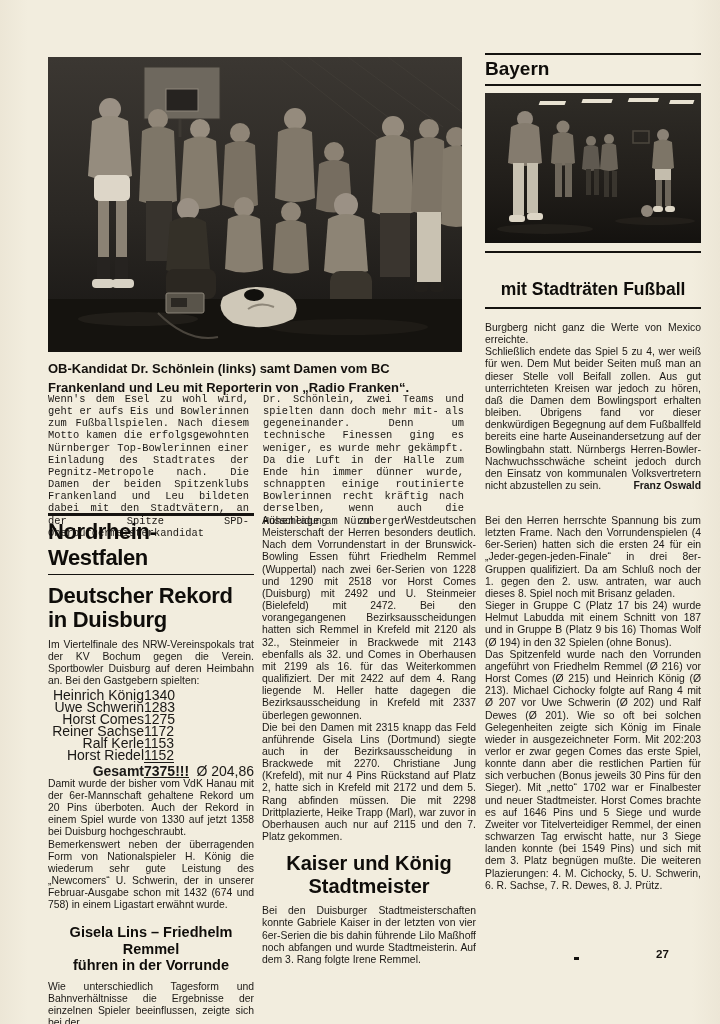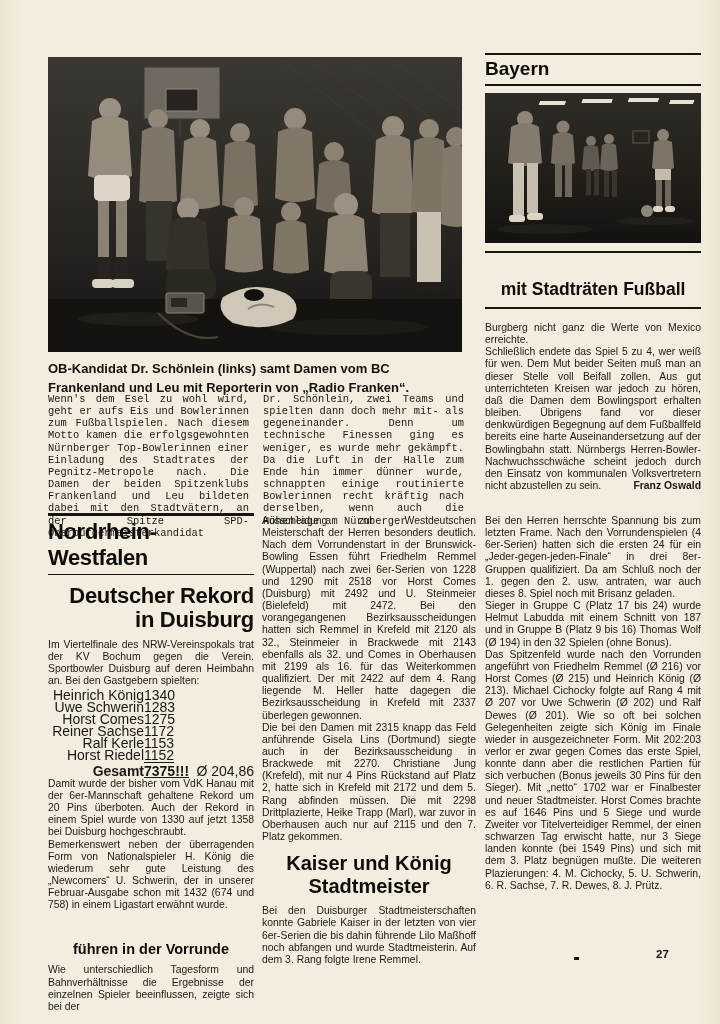--- a/index.html
+++ b/index.html
@@ -38,21 +38,21 @@
     margin:7px 0 8px 0;color:#0f0d0a;}
   .sidebar .bodywrap{margin-top:13px;}
   .author{text-align:right;font-size:10.4px;line-height:12.15px;margin-top:-12.15px;font-weight:bold;}
 
   
   .col-a{position:absolute;left:48px;top:513px;width:206px;}
   .col-b{position:absolute;left:262px;top:515px;width:214px;}
   .col-c{position:absolute;left:485px;top:515px;width:216px;}
 
   .nrw-head{font-size:22px;font-weight:bold;letter-spacing:-0.4px;margin:3px 0 3px 0;color:#0f0d0a;}
-  h2.art{font-size:22px;line-height:24px;font-weight:bold;text-align:right;
+  h2.art{font-size:22px;line-height:24px;font-weight:bold;text-align:left;
     margin:9px 0 7px 0;color:#0f0d0a;letter-spacing:-0.3px;}
   h3.art{font-size:14.5px;line-height:16.5px;font-weight:bold;text-align:center;
     margin:13px 0 7px 0;color:#0f0d0a;}
   h4.art{font-size:20px;line-height:23px;font-weight:bold;text-align:center;
     margin:9px 0 7px 0;color:#0f0d0a;}
 
   .score-table{margin-top:1px;}
   .score-row{display:flex;font-size:14px;line-height:12.15px;text-align:right;}
   .score-row .p-name{width:96px;flex:0 0 auto;}
   .score-row .p-score{flex:0 0 auto;}
@@ -310,21 +310,21 @@
         <span class="p-name">Gesamt</span>
         <span class="p-score u">7375!!!</span>
         <span class="avg">Ø 204,86</span>
       </div>
     </div>
 
     <p class="body mt">Damit wurde der bisher vom VdK Hanau mit der 6er-Mannschaft gehaltene Rekord um 20 Pins überboten. Auch der Rekord in einem Spiel wurde von 1330 auf jetzt 1358 bei Duisburg hochgeschraubt.</p>
     <p class="body">Bemerkenswert neben der überragenden Form von Nationalspieler H. König die wiederum sehr gute Leistung des „Newcomers“ U. Schwerin, der in unserer Februar-Ausgabe schon mit 1432 (674 und 758) in einem Ligastart erwähnt wurde.</p>
 
     <h3 class="art">
-      <br>
+      <span>Gisela Lins – Friedhelm Remmel</span><br>
       <span>führen in der Vorrunde</span>
     </h3>
 
     <p class="body">Wie unterschiedlich Tagesform und Bahnverhältnisse die Ergebnisse der einzelnen Spieler beeinflussen, zeigte sich bei der</p>
   </div>
 
   <div class="col-b">
     <p class="body">Ausscheidung zur Westdeutschen Meisterschaft der Herren besonders deutlich. Nach dem Vorrundenstart in der Brunswick-Bowling Essen führt Friedhelm Remmel (Wuppertal) nach zwei 6er-Serien von 1228 und 1290 mit 2518 vor Horst Comes (Duisburg) mit 2492 und U. Steinmeier (Bielefeld) mit 2472. Bei den vorangegangenen Bezirksausscheidungen hatten sich Remmel in Krefeld mit 2120 als 32., Steinmeier in Brackwede mit 2143 ebenfalls als 32. und Comes in Oberhausen mit 2199 als 16. für das Weiterkommen qualifiziert. Der mit 2422 auf dem 4. Rang liegende M. Heller hatte dagegen die Bezirksausscheidung in Krefeld mit 2337 überlegen gewonnen.</p>
     <p class="body">Die bei den Damen mit 2315 knapp das Feld anführende Gisela Lins (Dortmund) siegte auch in der Bezirksausscheidung in Brackwede mit 2270. Christiane Jung (Krefeld), mit nur 4 Pins Rückstand auf Platz 2, hatte sich in Krefeld mit 2172 und dem 5. Rang abfinden müssen. Die mit 2298 Drittplazierte, Heike Trapp (Marl), war zuvor in Oberhausen auch nur auf 2115 und den 7. Platz gekommen.</p>
 

